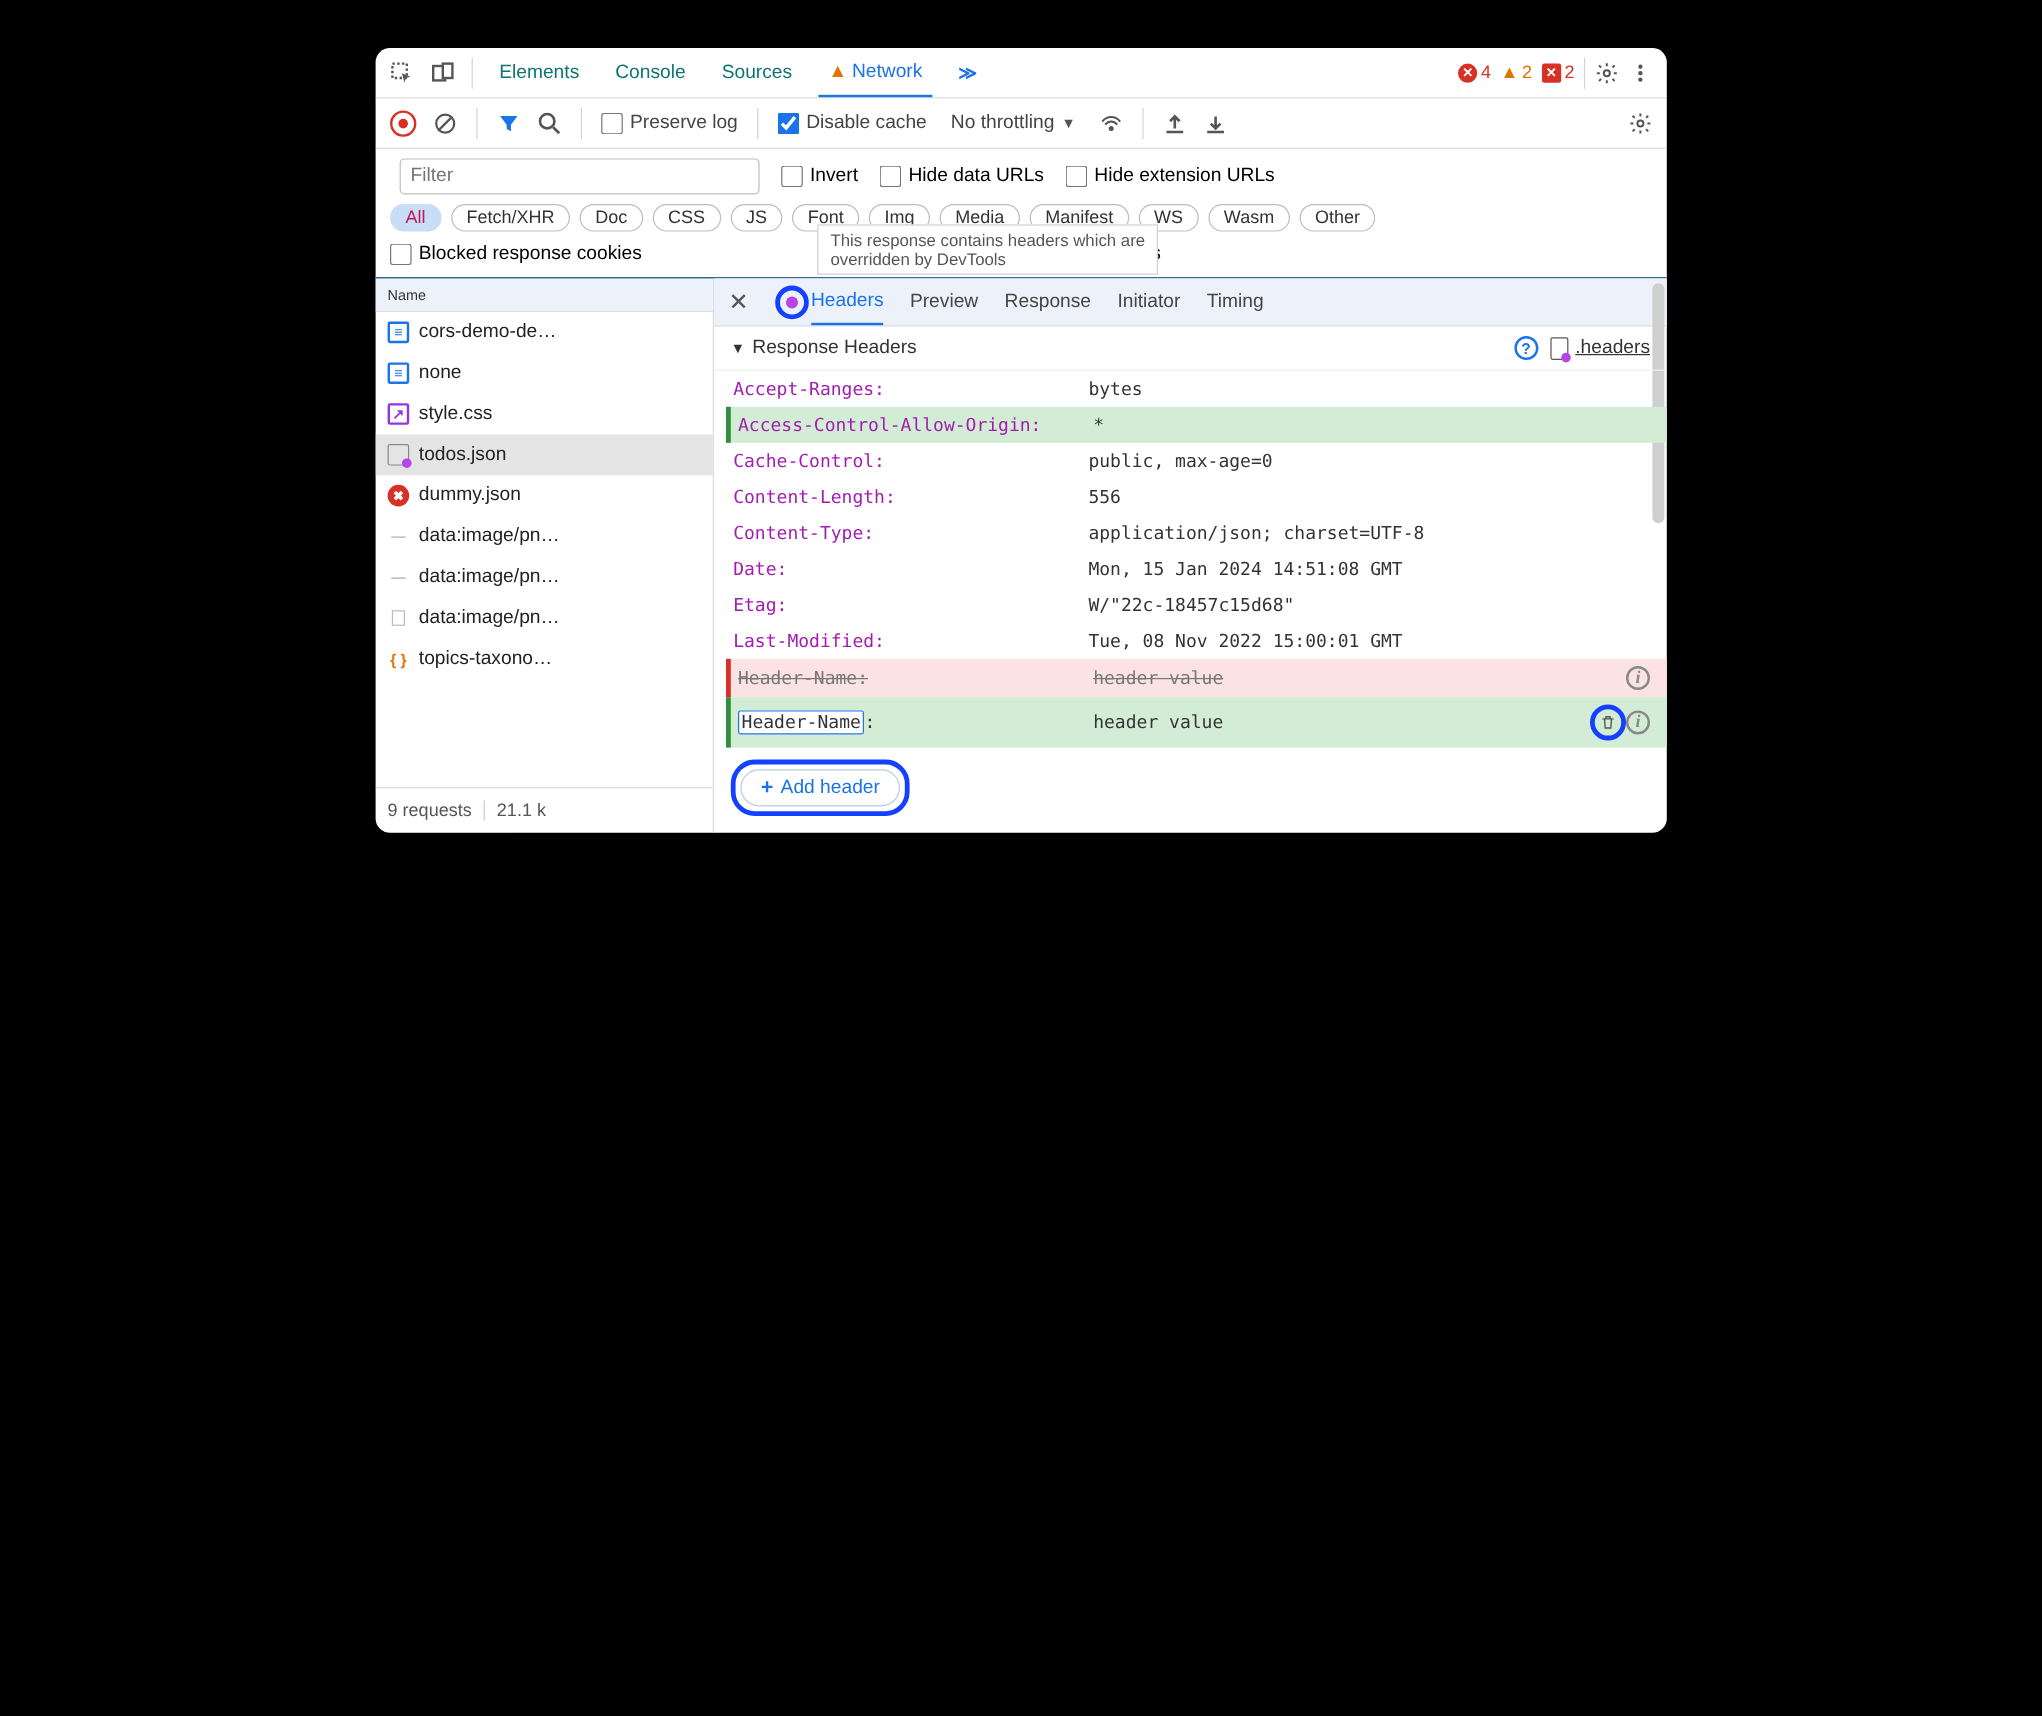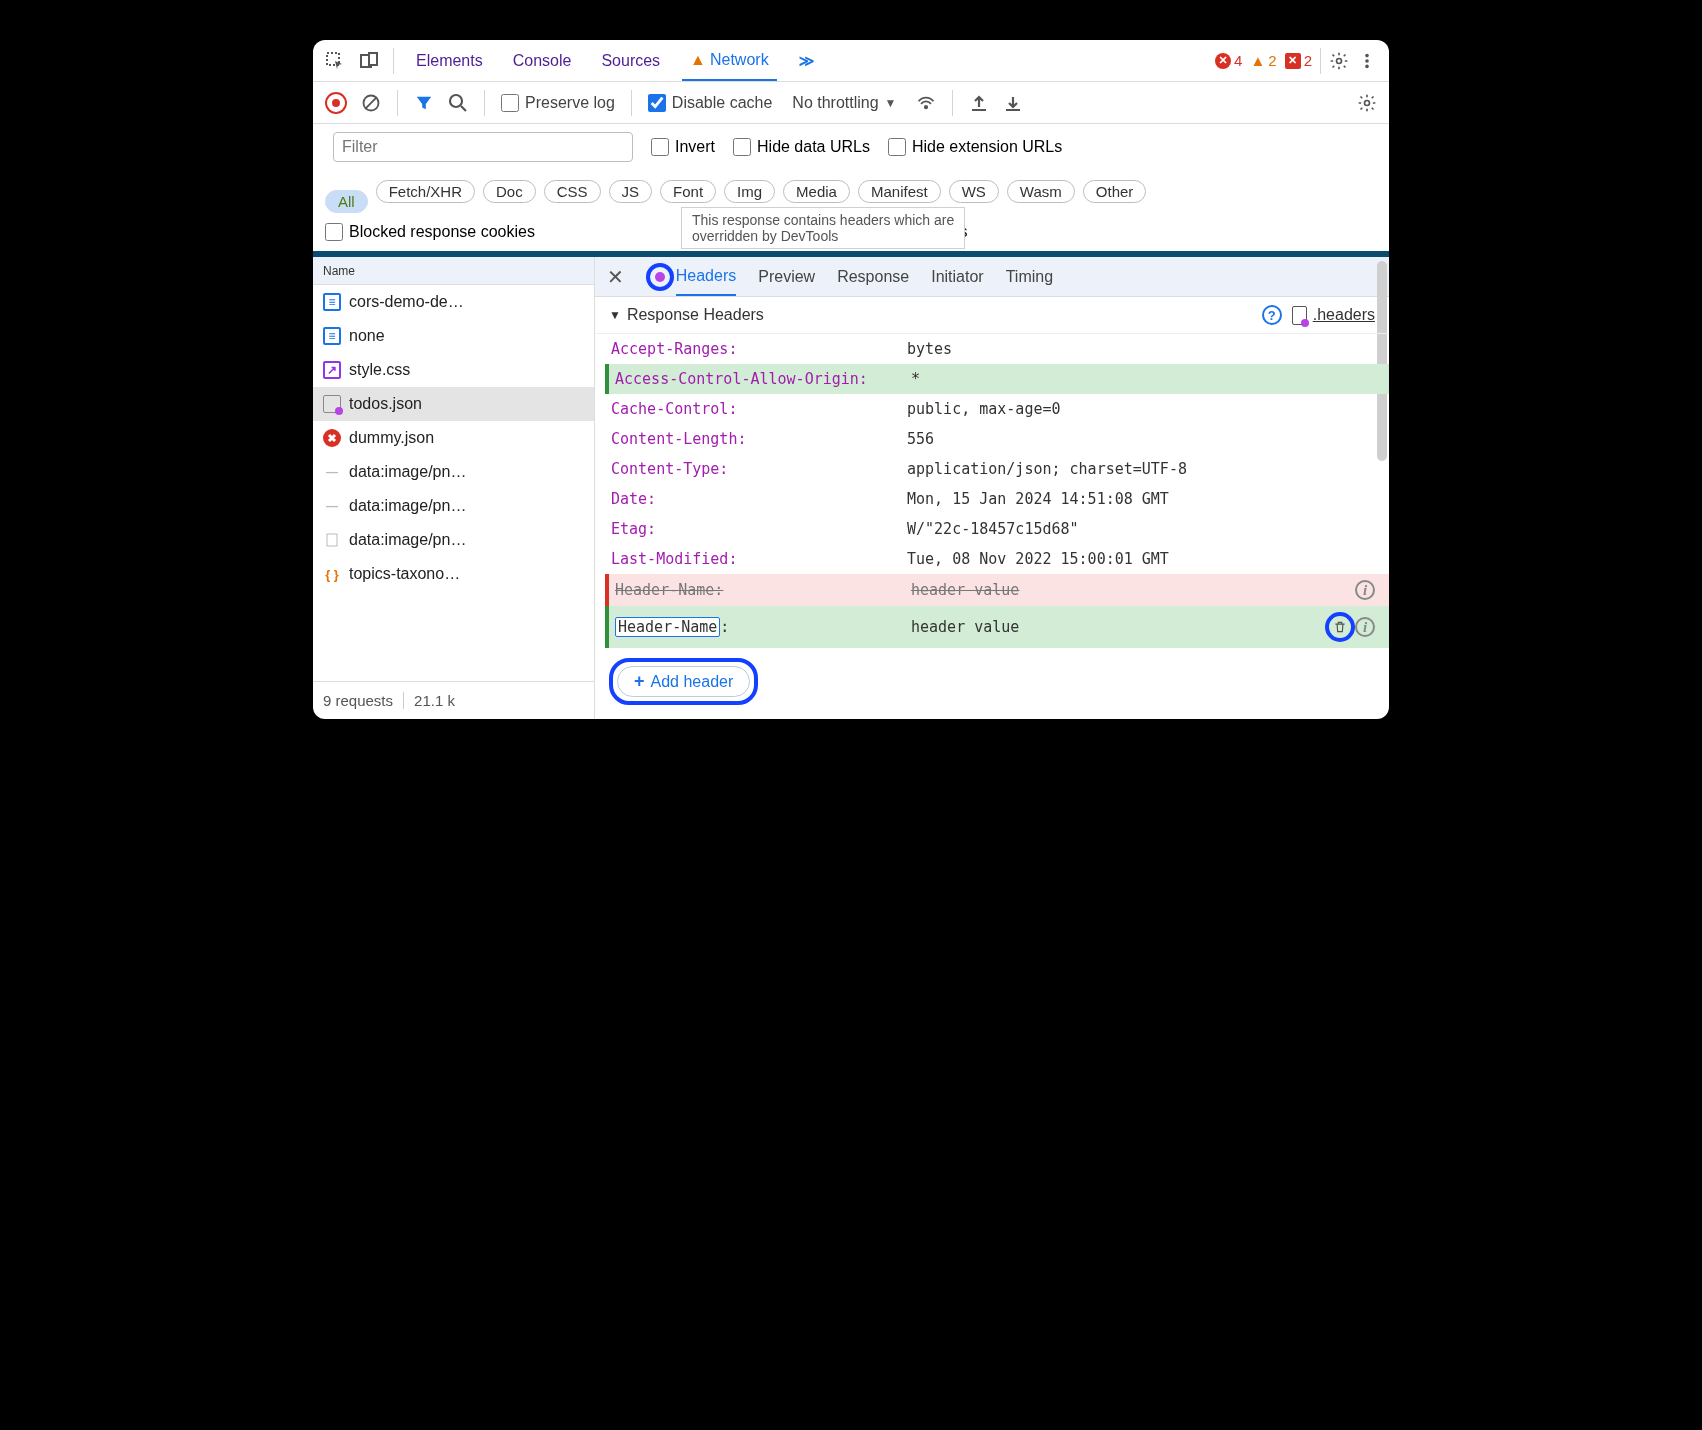--- a/index.html
+++ b/index.html
@@ -42,21 +42,21 @@
     display: flex;
     align-items: center;
     padding: 0 12px;
     gap: 14px;
     border-bottom: 1px solid #dcdcdc;
     color: #444;
     position: relative;
   }
   .tool-icon { width: 20px; height: 20px; display:flex; align-items:center; justify-content:center; color:#555; }
   .sep { width:1px; height:26px; background:#d4d4d4; }
-  .tab { font-size: 16px; color:#4c1d95; padding: 0 8px; height:100%; display:flex; align-items:center; cursor:pointer; }
+  .tab { font-size: 16px; color:#0f766e; padding: 0 8px; height:100%; display:flex; align-items:center; cursor:pointer; }
   .tab.active { color:#1a73e8; border-bottom: 2.5px solid #1a73e8; }
   .tab .warn { color:#e37400; margin-right:4px; }
   .morechev { color:#1a73e8; font-size:15px; font-weight:600; }
   .status-badges { display:flex; align-items:center; gap:8px; margin-left:auto; font-size:15px; }
   .badge-err { color:#d93025; display:flex; align-items:center; gap:3px; }
   .badge-warn { color:#e37400; display:flex; align-items:center; gap:3px; }
   .badge-issue { color:#d93025; display:flex; align-items:center; gap:3px; }
   .badge-box { width:16px; height:16px; display:flex; align-items:center; justify-content:center; font-size:11px; font-weight:700; }
   .gear, .dots3 { color:#555; }
 
@@ -98,27 +98,27 @@
   }
   .chip {
     border: 1px solid #bdbdbd;
     border-radius: 14px;
     padding: 2px 12px;
     font-size: 15px;
     color:#333;
     cursor:pointer;
     background:#fff;
   }
-  .chip.active { background:#c9ddf7; border-color:#c9ddf7; color:#4d7c0f;margin-top:20px; }
+  .chip.active { background:#c9ddf7; border-color:#c9ddf7; color:#be185d; }
 
   
   .cookierow {
     display:flex; align-items:center; gap:18px;
     padding: 4px 12px 10px 12px;
-    border-bottom: 6px solid #0c4a6e;
+    border-bottom: 1px solid #0c4a6e;
     position: relative;
   }
   .tooltip-box {
     position:absolute; left:368px; top:-12px;
     background:#fff; border:1px solid #d0d0d0;
     padding:4px 10px; font-size:14px; color:#555;
     z-index:20;
   }
 
   

